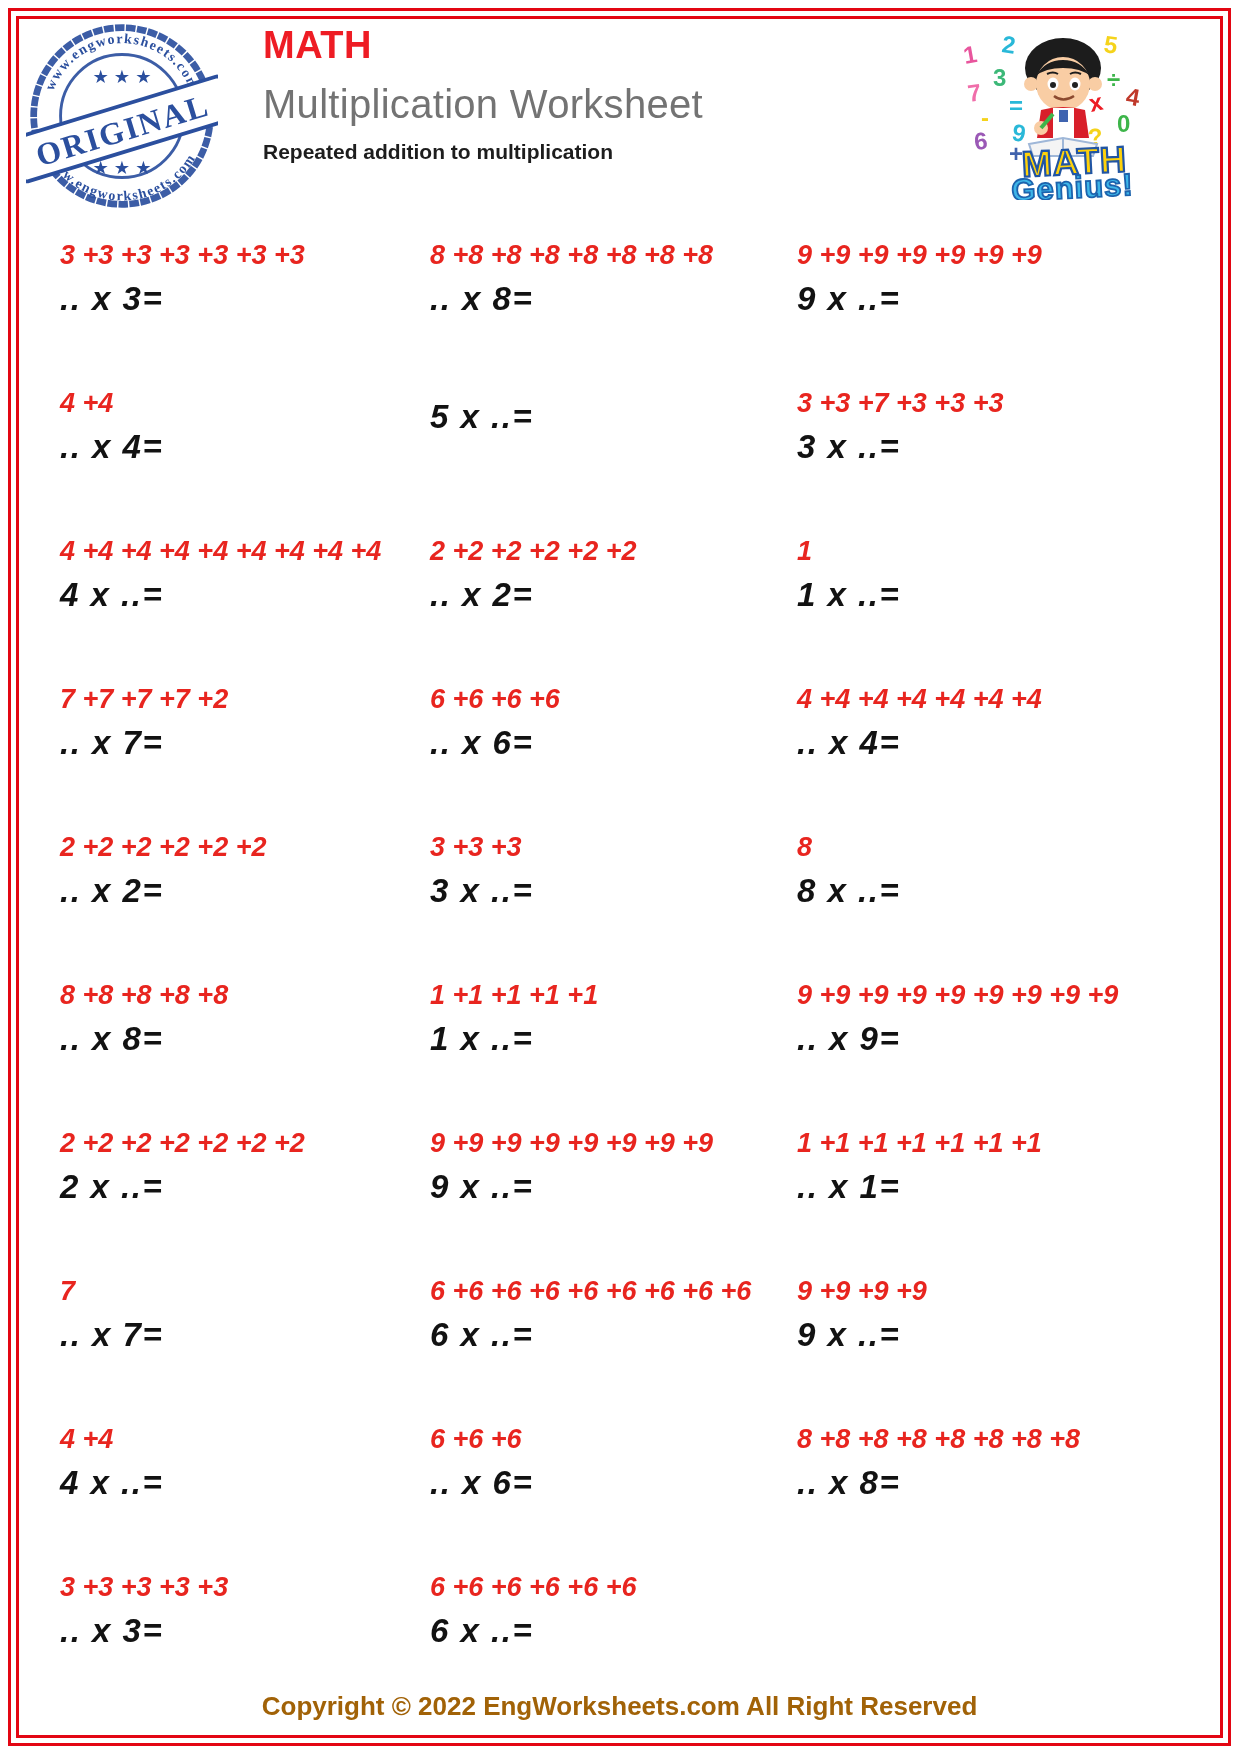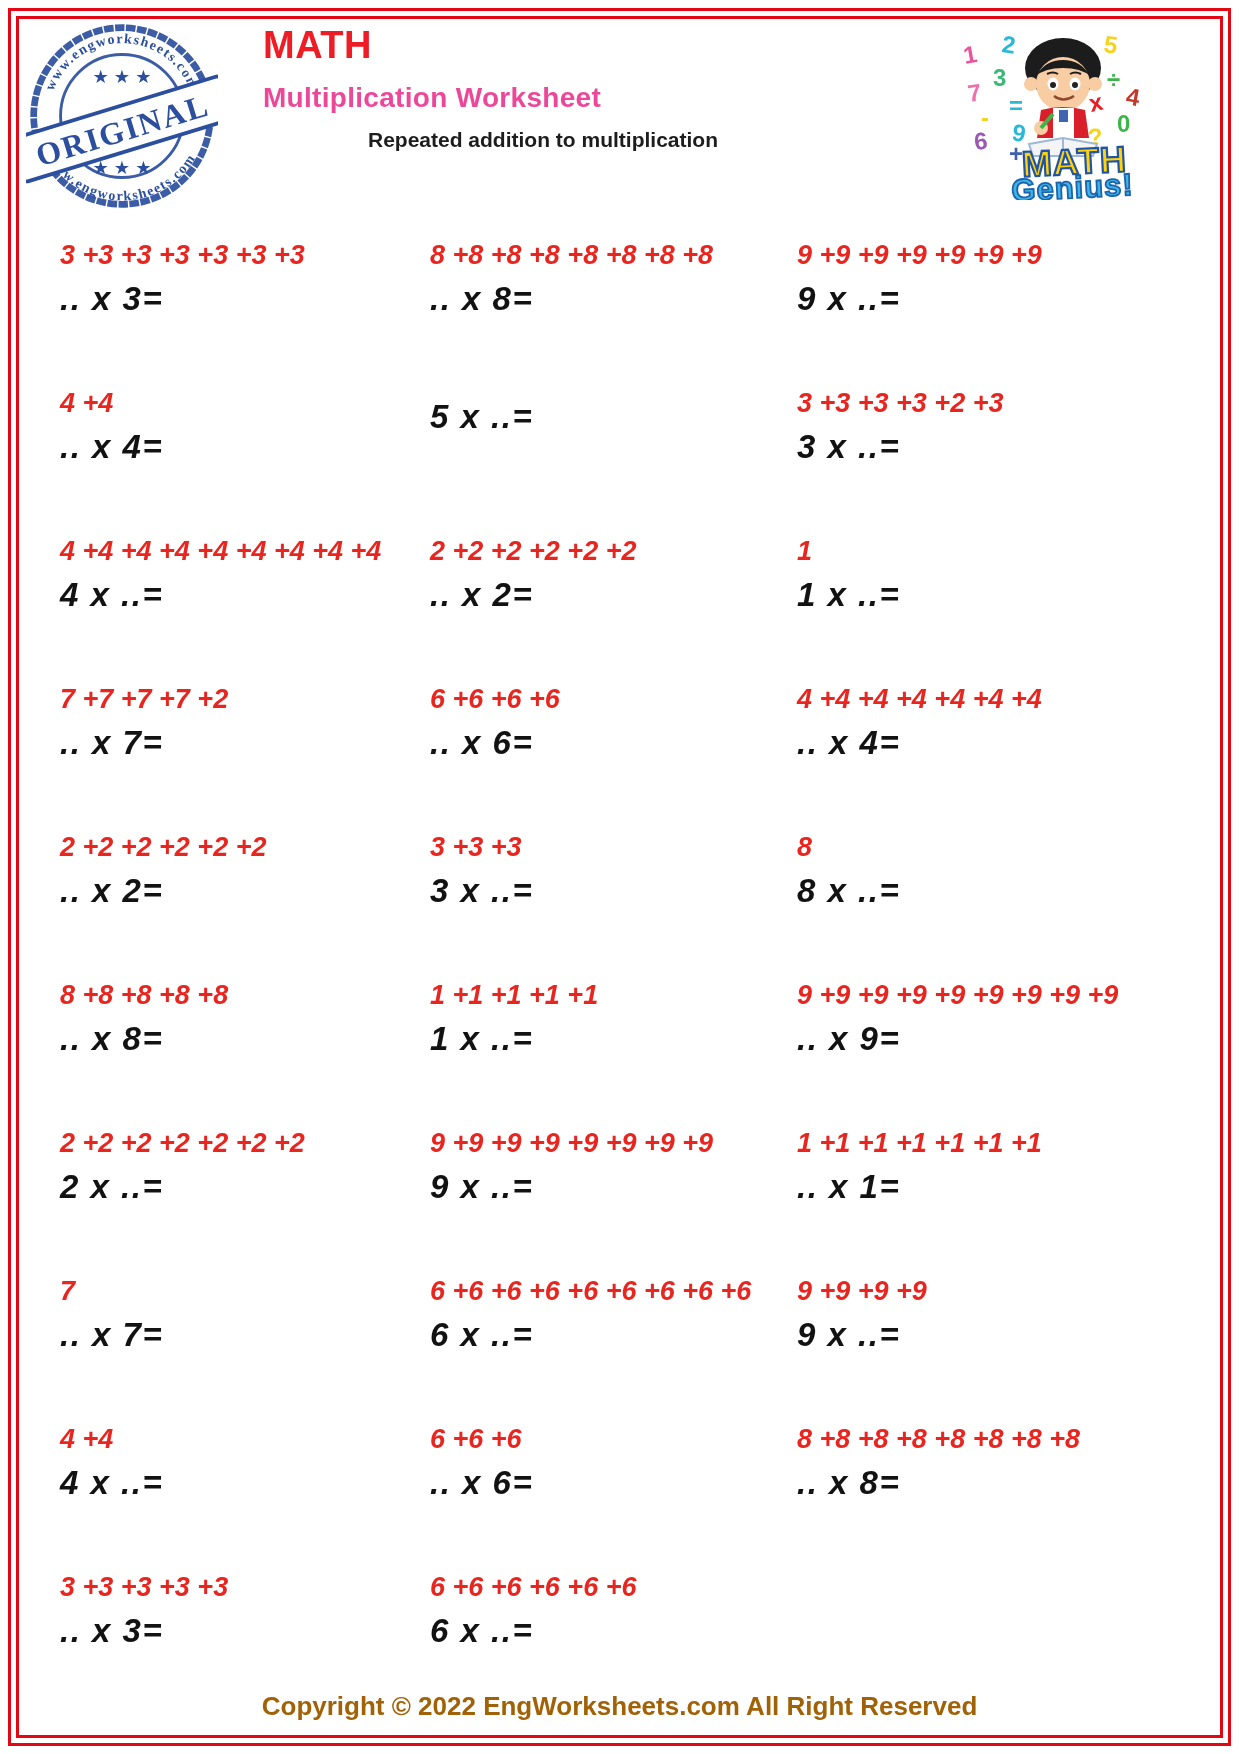--- a/index.html
+++ b/index.html
@@ -33,27 +33,26 @@
 
   .title-block {
     position: absolute; left: 263px; top: 26px;
     width: 560px;
   }
   .title-main {
     color: #ee1c24; font-size: 38px; font-weight: bold;
     letter-spacing: 0.5px; line-height: 1.0;
   }
   .title-sub {
-    color: #ec4899; font-size: 28px; font-weight: bold;
+    color: #737373; font-size: 40px; font-weight: normal;
     margin-top: 20px; line-height: 1.0; letter-spacing: 0.3px;
   }
   .title-desc {
     color: #1d1d1d; font-size: 21px; font-weight: bold;
     margin-top: 16px;
-    text-align: center;
   }
 
   .genius-logo {
     position: absolute; right: 50px; top: 22px;
     width: 236px; height: 178px;
   }
 
   
   .problems-grid {
     position: absolute; left: 60px; top: 240px; right: 30px;
@@ -179,21 +178,21 @@
     <div class="problem-cell">
       <div class="addition-line">4 +4</div>
       <div class="multiplication-line">.. x 4=</div>
     </div>
 
     <div class="problem-cell">
       <div class="multiplication-line">5 x ..=</div>
     </div>
 
     <div class="problem-cell">
-      <div class="addition-line">3 +3 +3 +3 +2 +3</div>
+      <div class="addition-line">3 +3 +7 +3 +3 +3</div>
       <div class="multiplication-line">3 x ..=</div>
     </div>
 
     <div class="problem-cell">
       <div class="addition-line">4 +4 +4 +4 +4 +4 +4 +4 +4</div>
       <div class="multiplication-line">4 x ..=</div>
     </div>
 
     <div class="problem-cell">
       <div class="addition-line">2 +2 +2 +2 +2 +2</div>

